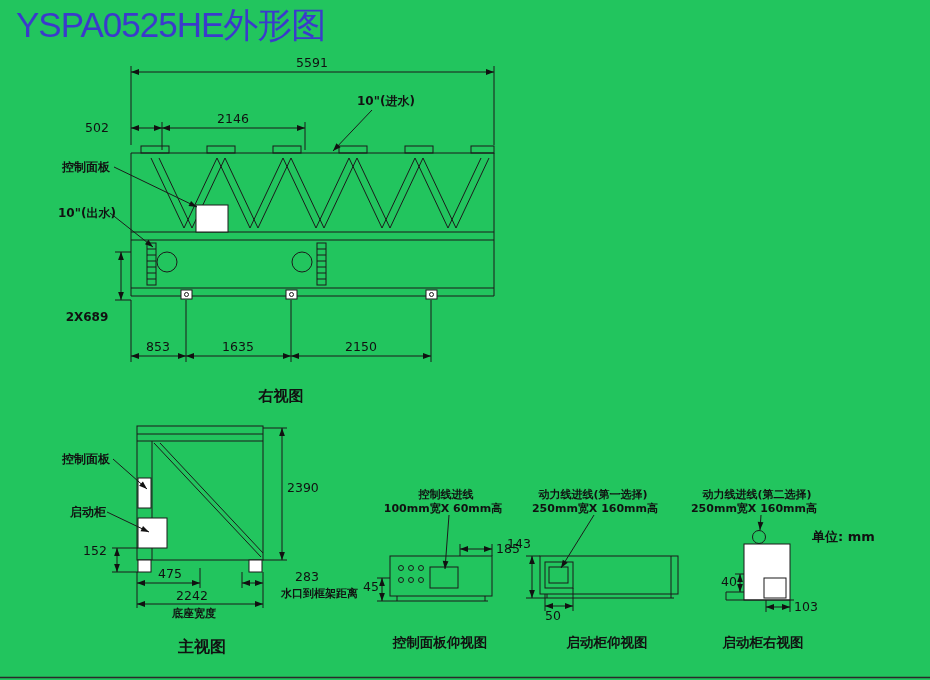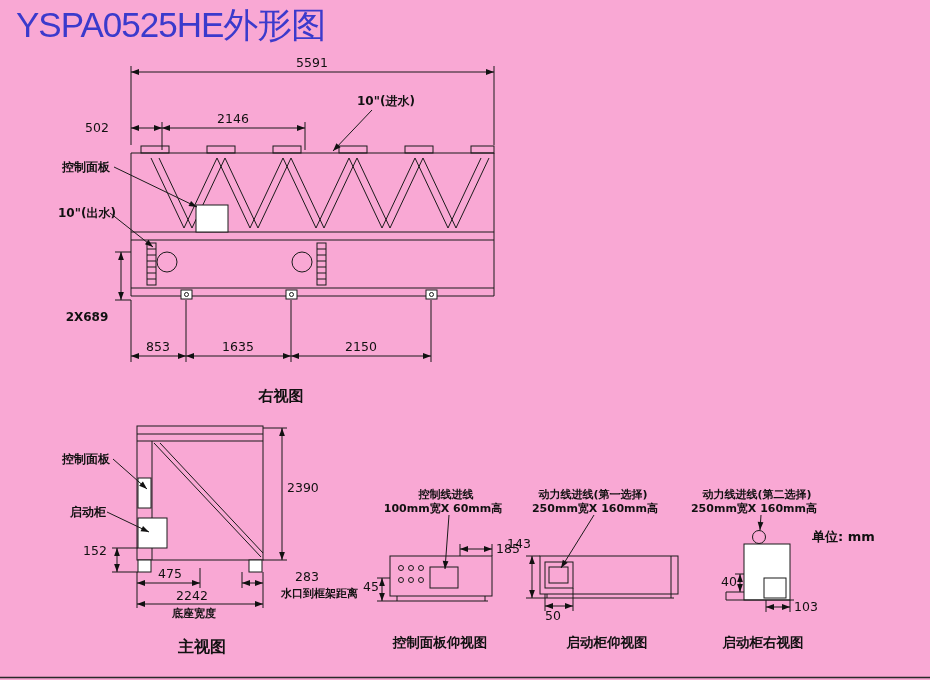--- a/index.html
+++ b/index.html
@@ -1,16 +1,16 @@
 <!DOCTYPE html>
 <html><head>
 <meta charset="utf-8">
 <style>
   html,body{margin:0;padding:0;background:#fdfdfd;}
-  .page{position:relative;width:930px;height:680px;background:#f9a8d4;overflow:hidden;
+  .page{position:relative;width:930px;height:680px;background:#22c55e;overflow:hidden;
         font-family:"Liberation Sans","DejaVu Sans",sans-serif;}
   .page-title{position:absolute;left:16px;top:2px;font-size:35px;letter-spacing:-1px;
         font-weight:500;color:#3b3acc;white-space:nowrap;}
   svg{position:absolute;left:0;top:0;}
   .ln{stroke:#1b1b1b;stroke-width:1;fill:none;}
   .fillw{fill:#ffffff;stroke:#1b1b1b;stroke-width:1;}
   text{fill:#111;font-family:"DejaVu Sans","Liberation Sans",sans-serif;}
   .dim{font-size:12.5px;}
   .lbl{font-size:12px;font-weight:bold;}
   .small{font-size:11px;font-weight:bold;}

